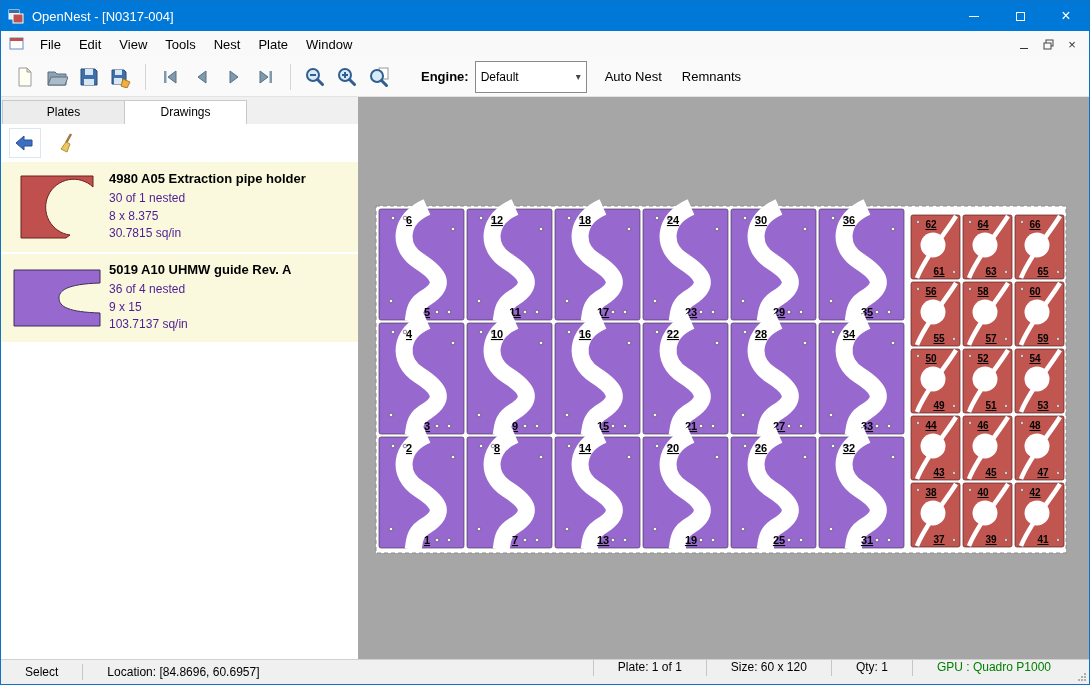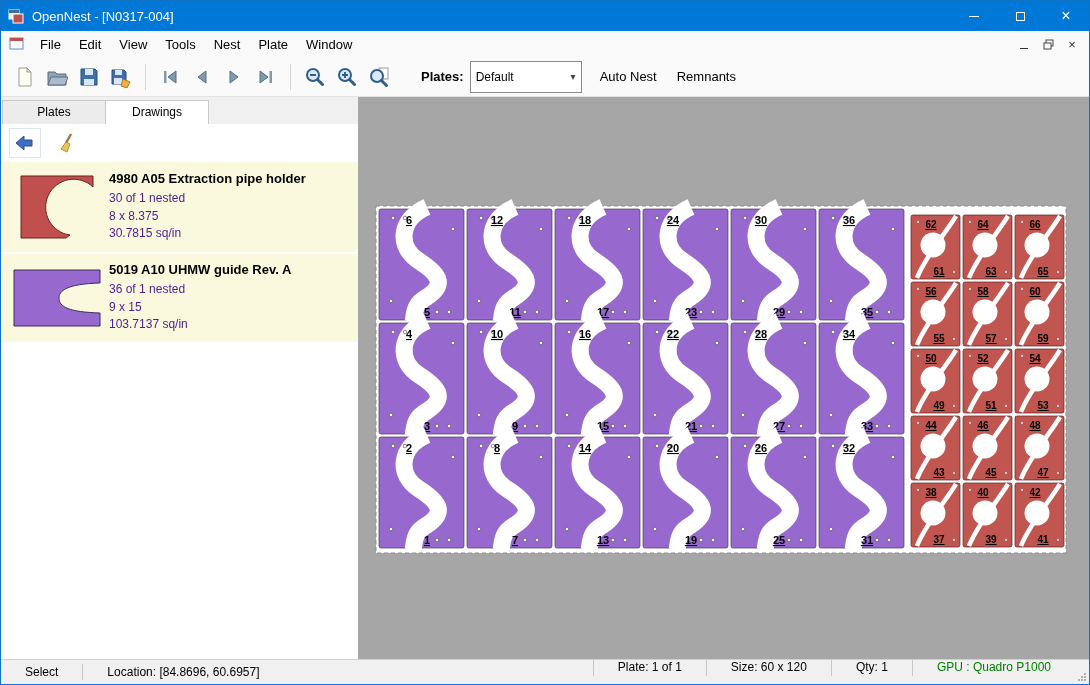--- a/index.html
+++ b/index.html
@@ -31,21 +31,21 @@
   .tsep{width:1px;height:26px;background:#d6d6d6;margin:0 8px}
   .engine-label{font-weight:bold;margin:0 6px 0 26px}
   .combo{width:112px;height:22px;background:#fff;border:1px solid #8a8a8a;display:flex;align-items:center;padding:15px 5px;font-size:12px}
   .combo-arrow{margin-left:auto;font-size:10px;color:#444}
   .tool-text-btn{padding:6px 10px;cursor:default}
 
   
   .main{flex:1 1 auto;display:flex;min-height:0}
   .left-panel{width:358px;flex:0 0 auto;background:#fff;border-right:1px solid #a8a8a8;display:flex;flex-direction:column}
   .tabs{display:flex;background:#f0f0f0;padding:3px 0 0 1px;height:27px;flex:0 0 auto}
-  .tab{padding:4px 0;width:104px;text-align:center;font-size:12px;background:#ececec;border:1px solid #c9c9c9;border-bottom:none;margin-right:-1px;cursor:default}
+  .tab{padding:4px 0;width:123px;text-align:center;font-size:12px;background:#ececec;border:1px solid #c9c9c9;border-bottom:none;margin-right:-1px;cursor:default}
   .tab.active{background:#fff;position:relative;z-index:2}
   .panel-toolbar{height:38px;display:flex;align-items:center;gap:10px;padding:4px 8px;background:#fff;flex:0 0 auto}
   .ptbtn{width:32px;height:30px;display:flex;align-items:center;justify-content:center;border:1px solid #d9e7f3}
   .drawing-list{flex:1 1 auto;overflow:hidden;background:#fff}
   .drawing-item{display:flex;align-items:center;background:#fbf9dd;min-height:90px;padding:6px 4px;cursor:default}
   .drawing-item + .drawing-item{border-top:2px solid #fff}
   .thumb{width:104px;flex:0 0 auto;display:flex;justify-content:center;align-items:center}
   .dinfo{flex:1}
   .dtitle{font-weight:bold;font-size:13px;margin-bottom:4px}
   .dline{color:#4c1d95;font-size:12px;line-height:1.45}
@@ -185,21 +185,21 @@
         <line x1="13.5" y1="13.5" x2="18.5" y2="18.5" stroke="#2f5e8f" stroke-width="3" stroke-linecap="round"></line>
       </svg>
     </span>
     <span class="tbtn">
       <svg width="22" height="22" viewBox="0 0 22 22">
         <rect x="11" y="2" width="9" height="11" fill="#ffffff" stroke="#999"></rect>
         <circle cx="9" cy="10" r="6" fill="#d8e9f8" stroke="#2f5e8f" stroke-width="2"></circle>
         <line x1="13.5" y1="14.5" x2="18.5" y2="19.5" stroke="#2f5e8f" stroke-width="3" stroke-linecap="round"></line>
       </svg>
     </span>
-    <span class="engine-label">Plates:</span>
+    <span class="engine-label">Engine:</span>
     <div class="combo">
       <span>Default</span>
       <span class="combo-arrow">▾</span>
     </div>
     <span class="tool-text-btn" style="margin-left:8px">Auto Nest</span>
     <span class="tool-text-btn">Remnants</span>
   </div>
 
   <div class="main">
     <div class="left-panel">
@@ -235,21 +235,21 @@
           </div>
         </div>
         <div class="drawing-item">
           <span class="thumb">
             <svg width="92" height="62" viewBox="0 0 92 62">
               <path d="M3 3H89V16C55 17 48 24 48 31C48 40 58 45 89 46V59H3Z" stroke="#3f2d5c" stroke-width="1" fill="#9768cd"></path>
             </svg>
           </span>
           <div class="dinfo">
             <div class="dtitle">5019 A10 UHMW guide Rev. A</div>
-            <div class="dline">36 of 1 nested</div>
+            <div class="dline">36 of 4 nested</div>
             <div class="dline">9 x 15</div>
             <div class="dline">103.7137 sq/in</div>
           </div>
         </div>
       </div>
     </div>
 
     <div class="canvas">
       <svg id="nest-svg" class="nest" width="731" height="564" viewBox="0 0 731 564">
           <rect x="17" y="109" width="690" height="347" fill="#ffffff" stroke="#8c8c8c" stroke-width="1" stroke-dasharray="4 3"></rect>

